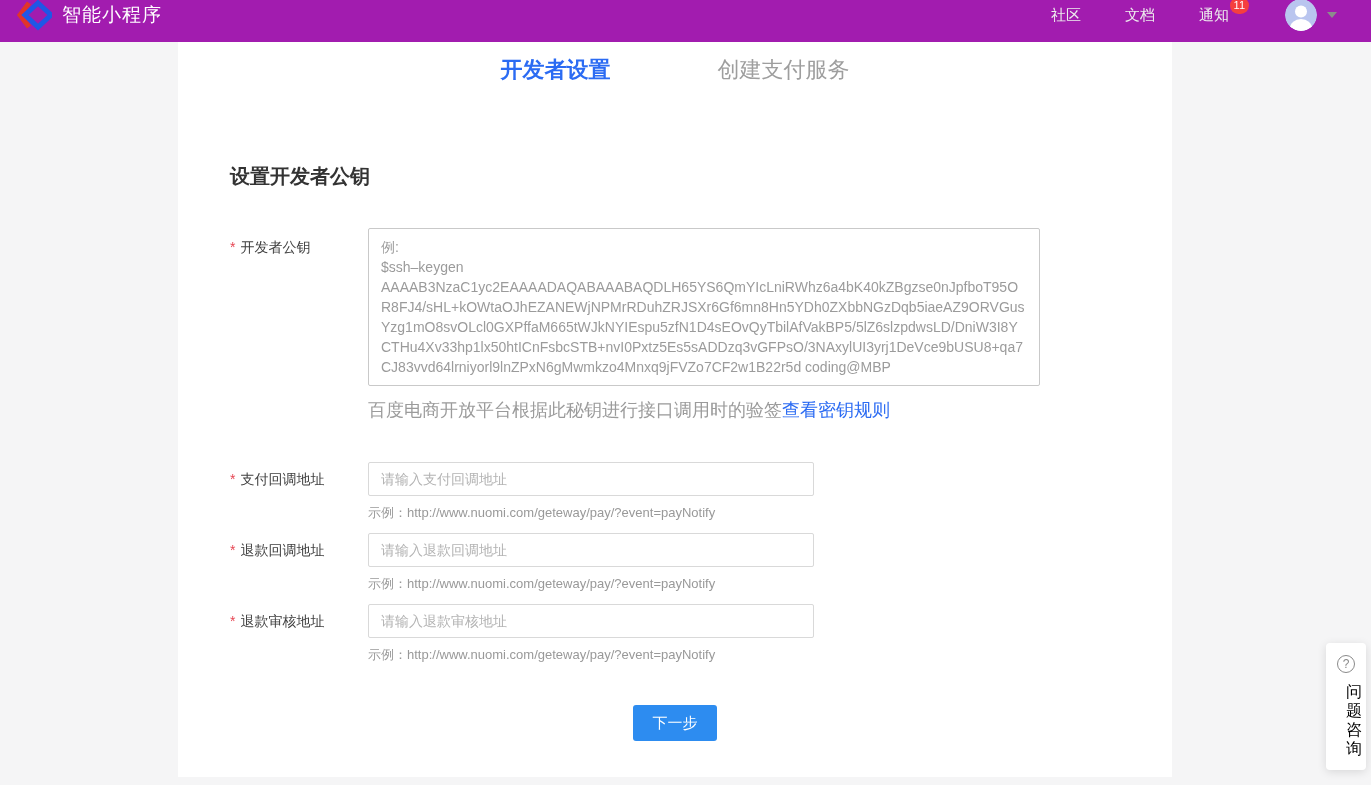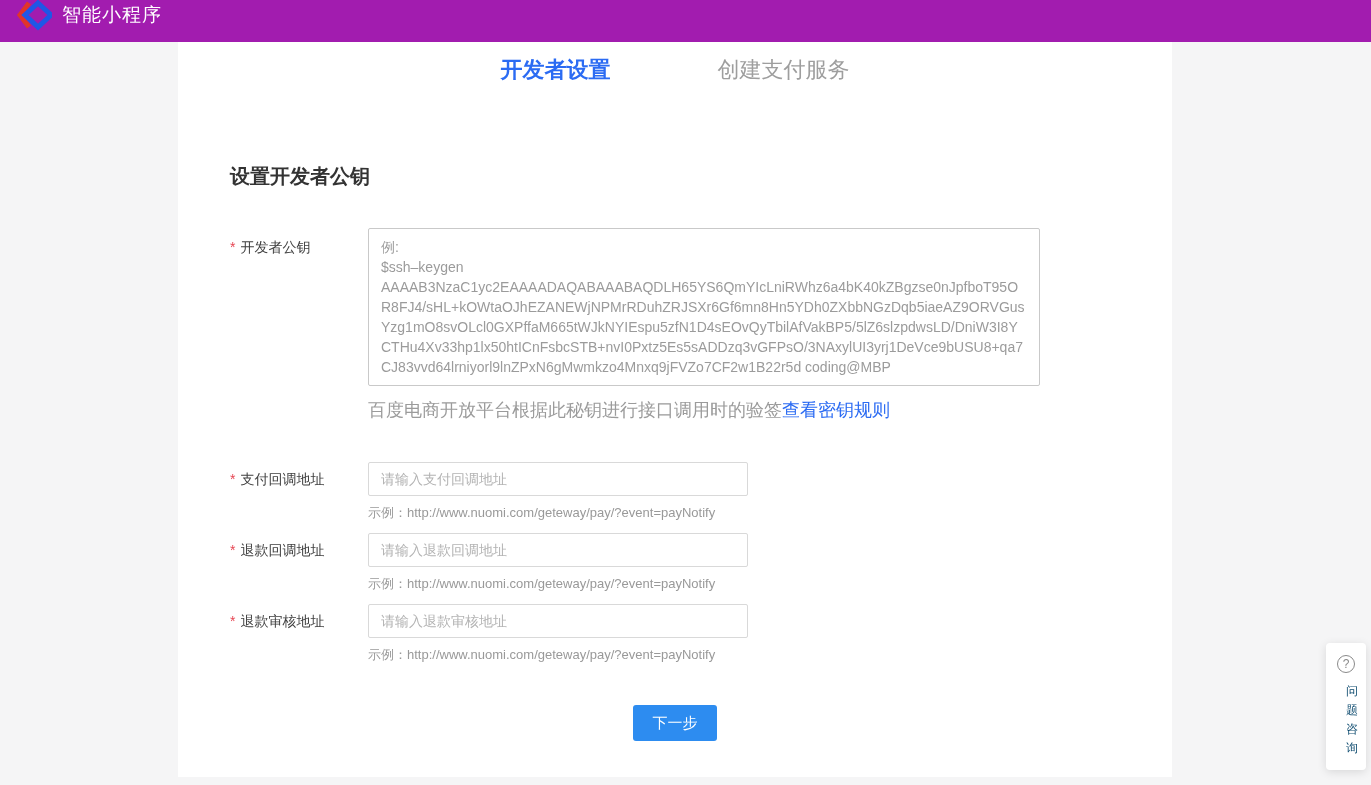--- a/index.html
+++ b/index.html
@@ -60,21 +60,21 @@
     font-family:"Liberation Sans", sans-serif; resize:none; outline:none;
   }
   textarea.key-input::placeholder { color:#9b9b9b; }
 
   .helper { margin-top:8px; font-size:18px; color:#9b9b9b; }
   .helper a { color:#2b6bf3; text-decoration:none; cursor:pointer; }
 
   .url-row { margin-top:40px; }
   .url-row + .url-row { margin-top:11px; }
   .url-input {
-    width:380px; height:34px; border:1px solid #d9d9d9; border-radius:2px;
+    width:446px; height:34px; border:1px solid #d9d9d9; border-radius:2px;
     padding:0 12px; font-size:14px; color:#333; outline:none;
     font-family:"Liberation Sans", sans-serif;
   }
   .url-input::placeholder { color:#b3b3b3; }
   .example { margin-top:8px; font-size:13px; color:#999; }
 
   .next-btn {
     display:block; margin:41px auto 0; width:84px; height:36px;
     background:#2d8cf0; color:#fff; border:none; border-radius:3px;
     font-size:15px; cursor:pointer; font-family:"Liberation Sans", sans-serif;
@@ -85,35 +85,60 @@
     position:fixed; right:5px; bottom:15px; width:40px; background:#fff;
     border-radius:4px; box-shadow:0 2px 10px rgba(0,0,0,0.12);
     display:flex; flex-direction:column; align-items:center;
     padding:12px 0 12px; cursor:pointer;
   }
   .q-icon {
     width:18px; height:18px; border:1px solid #8a8a8a; border-radius:50%;
     color:#8a8a8a; font-size:12px; line-height:17px; text-align:center;
     margin-bottom:9px;
   }
-  .help-line { font-size:12px; color:#0c4a6e; line-height:19px;padding-left:20px; }
+  .help-line { font-size:16px; color:#000000; line-height:19px;padding-left:20px; }
 </style>
 </head>
 <body>
 
 <header class="navbar">
   <div class="brand">
     <span style="display:block;width:36px;height:32px;">
       <svg width="36" height="32" viewBox="0 0 36 32">
         <path d="M13 4 L4 16 L13 28" fill="none" stroke="#e0342b" stroke-width="5"></path>
         <path d="M22 4 L35 16 L22 28 L9 16 Z" fill="none" stroke="#1f57e6" stroke-width="5"></path>
       </svg>
     </span>
     <span class="brand-text">智能小程序</span>
   </div>
+  <nav class="nav-right">
+    <a class="nav-link">社区</a>
+    <a class="nav-link">文档</a>
+    <div class="nav-notify">
+      <a class="nav-link">通知</a>
+      <span class="badge">11</span>
+    </div>
+    <div class="avatar-wrap">
+      <span class="avatar">
+        <svg width="32" height="32" viewBox="0 0 32 32">
+          <defs>
+              <clipPath id="ac">
+                <circle cx="16" cy="16" r="16"></circle>
+              </clipPath>
+            </defs>
+          <circle cx="16" cy="16" r="16" fill="#b9c5ef"></circle>
+          <g clip-path="url(#ac)">
+            <circle cx="16" cy="12.5" r="6" fill="#fff"></circle>
+            <ellipse cx="16" cy="29" rx="11" ry="9" fill="#fff"></ellipse>
+          </g>
+        </svg>
+      </span>
+      <span class="caret"></span>
+    </div>
+  </nav>
 </header>
 
 <main class="content">
 
   <div class="steps">
     <span class="step active">开发者设置</span>
     <span class="step">创建支付服务</span>
   </div>
 
   <h2 class="section-title first">设置开发者公钥</h2>

